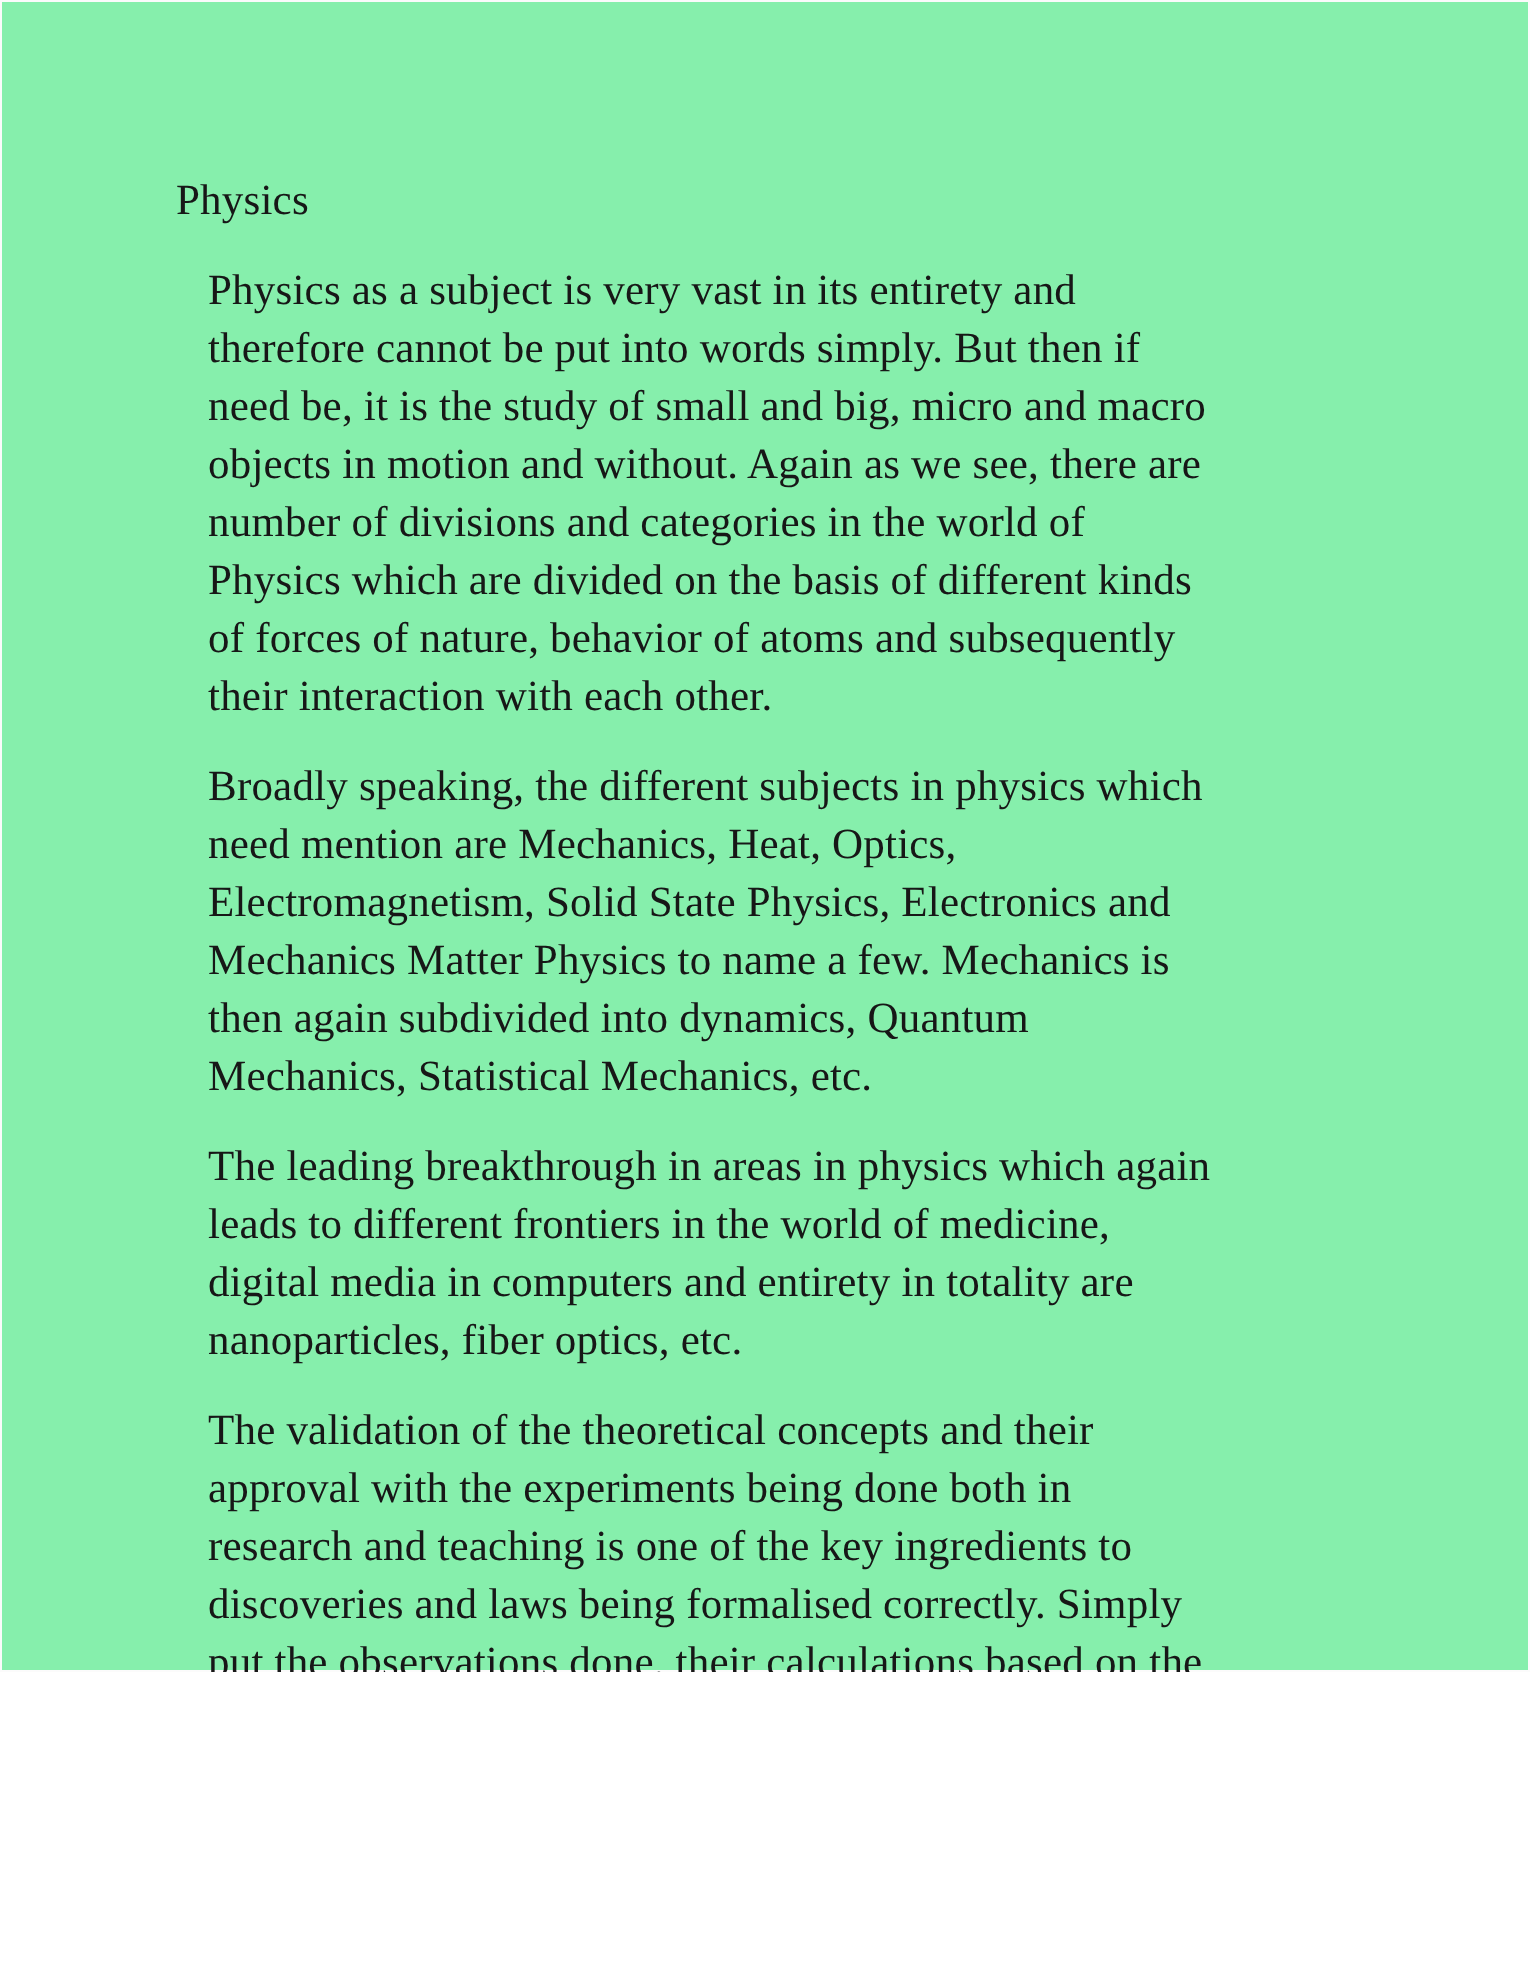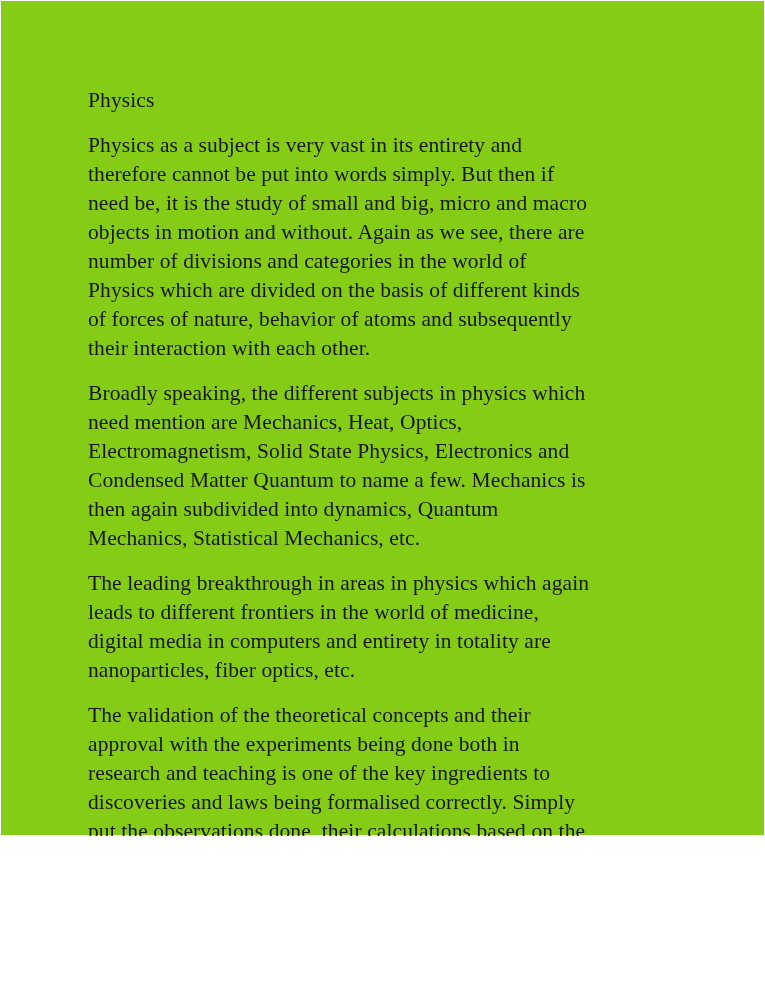--- a/index.html
+++ b/index.html
@@ -11,21 +11,21 @@
 
   body {
     font-family: "Liberation Serif", "DejaVu Serif", serif;
   }
 
   .page {
     position: relative;
     width: 765px;
     height: 836px;
     margin: 0 auto;
-    background: #84cc16;
+    background: #86efac;
     box-sizing: border-box;
     overflow: hidden;
     
     box-shadow: inset 0 0 0 1px #fbfbfb;
   }
 
   .content {
     position: absolute;
     left: 88px;
     top: 86px;
@@ -38,21 +38,21 @@
     color: #171717;
     margin: 0 0 16px 0;
     font-weight: normal;
     letter-spacing: 0.1px;
   }
 
   .para {
     font-size: 21.5px;
     line-height: 29px;
     color: #171717;
-    margin: 0 0 16px 0;
+    margin: 0 0 16px 16px;
     letter-spacing: 0.1px;
     white-space: pre-wrap;
   }
 
   .para:last-child {
     margin-bottom: 0;
   }
 </style>
 </head>
 <body>
@@ -67,21 +67,21 @@
 need be, it is the study of small and big, micro and macro
 objects in motion and without. Again as we see, there are
 number of divisions and categories in the world of
 Physics which are divided on the basis of different kinds
 of forces of nature, behavior of atoms and subsequently
 their interaction with each other.</p>
 
     <p class="para">Broadly speaking, the different subjects in physics which
 need mention are Mechanics, Heat, Optics,
 Electromagnetism, Solid State Physics, Electronics and
-Condensed Matter Quantum to name a few. Mechanics is
+Mechanics Matter Physics to name a few. Mechanics is
 then again subdivided into dynamics, Quantum
 Mechanics, Statistical Mechanics, etc.</p>
 
     <p class="para">The leading breakthrough in areas in physics which again
 leads to different frontiers in the world of medicine,
 digital media in computers and entirety in totality are
 nanoparticles, fiber optics, etc.</p>
 
     <p class="para">The validation of the theoretical concepts and their
 approval with the experiments being done both in

